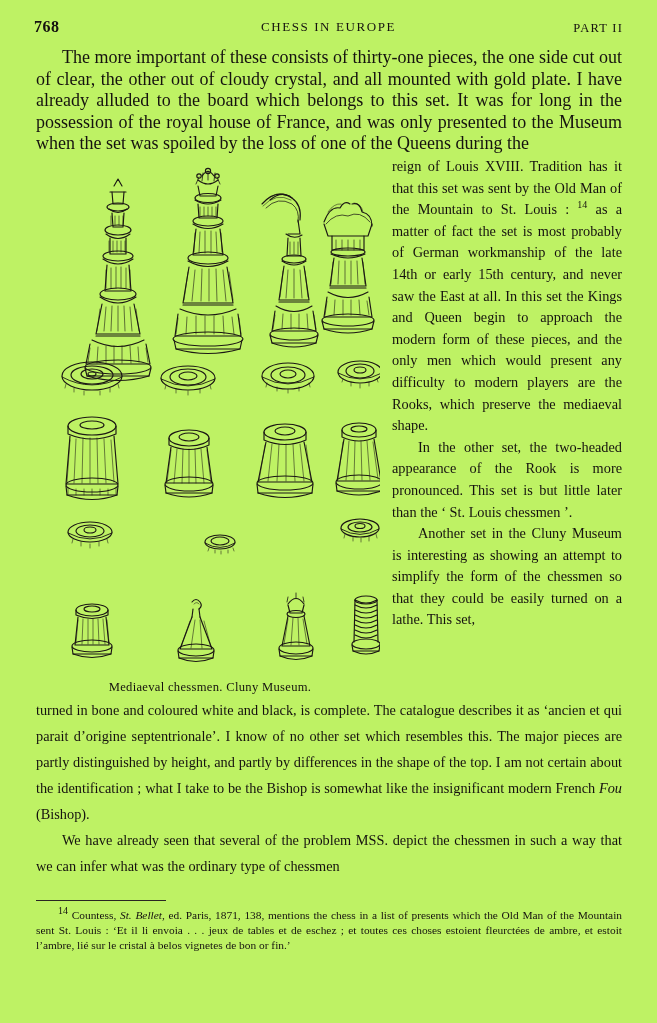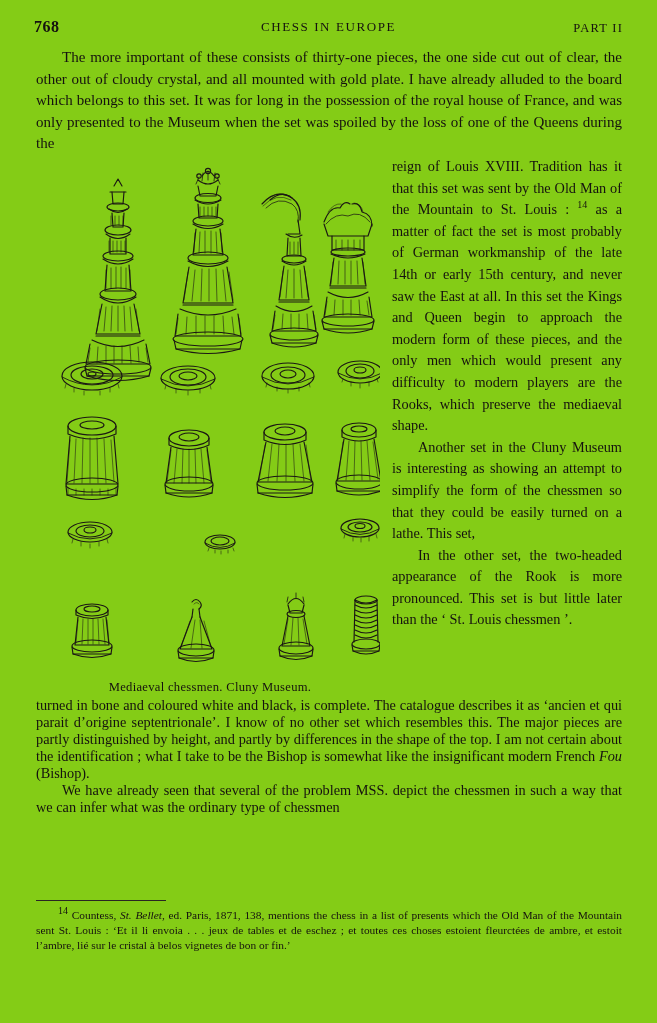--- a/index.html
+++ b/index.html
@@ -13,21 +13,21 @@
     position: relative;
     font-family: "Liberation Serif", serif;
     color: #15120f;
     overflow: hidden;
   }
   .page {
     position: absolute;
     left: 0; top: 0;
     width: 657px;
     height: 1023px;
-    background: #84cc16;
+    background: #bef264;
   }
   
   .runhead {
     position: absolute;
     left: 34px;
     right: 34px;
     top: 18px;
     height: 20px;
   }
   .runhead .folio {
@@ -54,40 +54,40 @@
     font-size: 12.5px;
     letter-spacing: 1.2px;
   }
 
   
   .col-full {
     position: absolute;
     left: 36px;
     width: 586px;
     top: 47px;
-    font-size: 15px;
+    font-size: 18px;
     line-height: 21.6px;
     text-align: justify;
   }
   .col-right {
     position: absolute;
     left: 392px;
     width: 230px;
     top: 156px;
     font-size: 14.3px;
     line-height: 21.6px;
     text-align: justify;
   }
   .col-bottom {
     position: absolute;
     left: 36px;
     width: 586px;
     top: 697px;
     font-size: 14.3px;
-    line-height: 17px;
+    line-height: 26px;
     text-align: justify;
   }
   p {
     margin: 0;
     text-indent: 0;
   }
   p.indent {
     text-indent: 26px;
   }
   sup {
@@ -148,22 +148,22 @@
     <div class="title">CHESS IN EUROPE</div>
     <div class="part">PART II</div>
   </div>
 
   <div class="col-full">
     <p class="indent">The more important of these consists of thirty-one pieces, the one side cut out of clear, the other out of cloudy crystal, and all mounted with gold plate. I have already alluded to the board which belongs to this set. It was for long in the possession of the royal house of France, and was only presented to the Museum when the set was spoiled by the loss of one of the Queens during the</p>
   </div>
 
   <div class="col-right">
     <p><span>reign of Louis XVIII. Tradition has it that this set was sent by the Old Man of the Mountain to St. Louis : </span><sup>14</sup><span> as a matter of fact the set is most probably of German workmanship of the late 14th or early 15th century, and never saw the East at all. In this set the Kings and Queen begin to approach the modern form of these pieces, and the only men which would present any difficulty to modern players are the Rooks, which preserve the mediaeval shape.</span></p>
+    <p class="indent">In the other set, the two-headed appearance of the Rook is more pronounced. This set is but little later than the ‘ St. Louis chessmen ’.</p>
     <p class="indent">Another set in the Cluny Museum is interesting as showing an attempt to simplify the form of the chessmen so that they could be easily turned on a lathe. This set,</p>
-    <p class="indent">In the other set, the two-headed appearance of the Rook is more pronounced. This set is but little later than the ‘ St. Louis chessmen ’.</p>
   </div>
 
   <div class="figure">
     <svg width="340" height="530" viewBox="0 0 340 530">
       <g fill="none" stroke="#1b1714" stroke-width="1.15" stroke-linecap="round" stroke-linejoin="round">
 
         <g transform="translate(22,18)">
           <path d="M52 8 l4 -7 l4 7"></path>
           <path d="M48 14 l16 0"></path>
           <path d="M50 14 l1 12 l10 0 l1 -12"></path>

